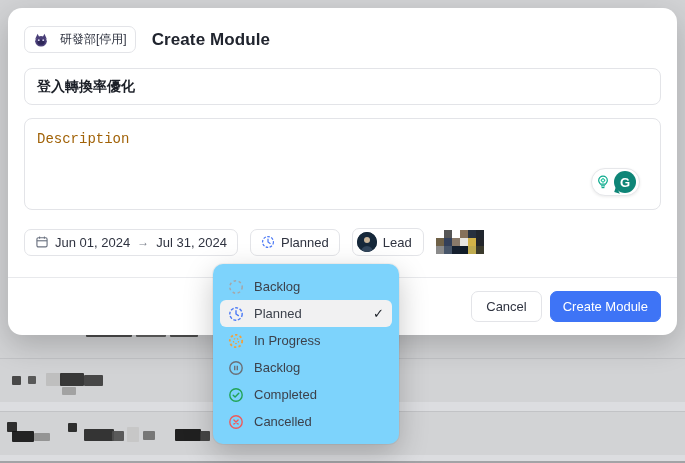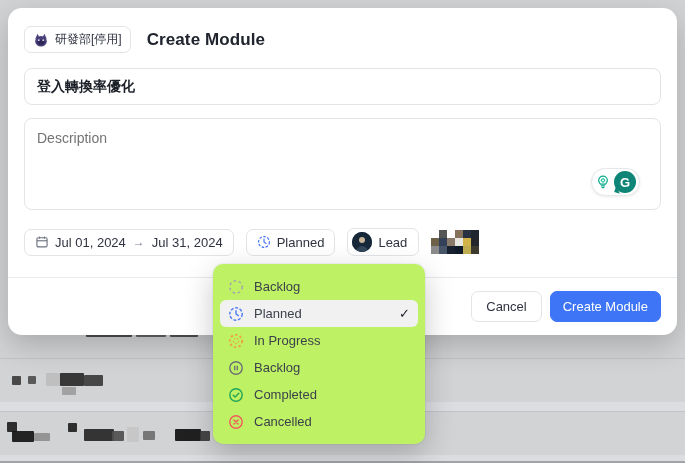--- a/index.html
+++ b/index.html
@@ -11,30 +11,30 @@
   .bd-line { position:absolute; left:0; right:0; height:1px; background:#c2c3c6; }
   .bd-strip { position:absolute; left:0; right:0; background:#dcdde0; }
   .bd-bottom { position:absolute; left:0; right:0; bottom:0; height:2px; background:#a2a3a6; }
   .censored { position:absolute; opacity:.92; border-radius:1px; }
 
   
   .modal { position:absolute; left:8px; top:8px; width:669px; height:327px;
            background:#ffffff; border-radius:14px; box-shadow:0 10px 30px rgba(0,0,0,.20);
            padding:16px 16px 0 16px; z-index:5; }
   .modal-header { display:flex; align-items:center; gap:16px; margin:2px 0 15px; }
-  .project-chip { display:inline-flex; align-items:center; gap:6px; padding:4px 8px;
+  .project-chip { display:inline-flex; align-items:center; gap:11px; padding:4px 8px;
                   border:1px solid #e3e4e8; border-radius:7px; background:#fff;
                   font-size:12px; color:#2f3340; cursor:pointer; }
   .modal-title { font-size:17px; font-weight:700; color:#20242e; letter-spacing:.1px; }
 
   .name-input { width:637px; height:37px; border:1px solid #e3e4e8; border-radius:8px;
                 padding:0 12px; font-size:14px; color:#1b1f27; display:flex; align-items:center;font-weight:bold; }
   .desc-box { position:relative; width:637px; height:92px; margin-top:13px;
               border:1px solid #e3e4e8; border-radius:8px; padding:10px 12px; }
-  .desc-placeholder { font-size:14px; color:#737373; }
+  .desc-placeholder { font-size:14px; color:#a16207;font-family:Liberation Mono, monospace; }
   .grammarly-pill { position:absolute; right:20px; bottom:13px; display:flex; align-items:center;
                     gap:3px; background:#fff; border:1px solid #e6e7ea; border-radius:15px;
                     padding:2px 3px; box-shadow:0 1px 3px rgba(0,0,0,.08); }
   .g-circle { width:22px; height:22px; border-radius:50%; background:#0e8577; color:#fff;
               font-size:13px; font-weight:700; display:flex; align-items:center; justify-content:center;
               position:relative; }
   .g-circle::after { content:""; position:absolute; left:1px; bottom:0px; width:0; height:0;
                      border-left:6px solid #0e8577; border-top:6px solid transparent; transform:rotate(18deg); }
 
   .chips-row { display:flex; align-items:center; gap:12px; margin-top:18px; }
@@ -51,22 +51,22 @@
   .modal-footer { position:absolute; left:0; right:0; bottom:0; height:58px;
                   border-top:1px solid #e8e9ec; display:flex; align-items:center;
                   justify-content:flex-end; gap:8px; padding:0 16px;
                   border-radius:0 0 14px 14px; }
   .btn { font-family:"Liberation Sans", sans-serif; font-size:13px; border-radius:7px;
          padding:7px 14px; cursor:pointer; }
   .btn-cancel { background:#fff; border:1px solid #e3e4e8; color:#2f3340; }
   .btn-primary { background:#3e74f6; border:1px solid #3e74f6; color:#fff; font-weight:500; padding:7px 12px; }
 
   
-  .dropdown { position:absolute; left:213px; top:264px; width:212px; z-index:10;
-              background:#bef264; border-radius:10px; padding:9px 7px;
+  .dropdown { position:absolute; left:213px; top:264px; width:186px; z-index:10;
+              background:#7dd3fc; border-radius:10px; padding:9px 7px;
               box-shadow:0 10px 30px rgba(0,0,0,.22), 0 0 0 1px rgba(0,0,0,.04);text-align:center; }
   .dd-item { display:flex; align-items:center; gap:10px; height:27px; padding:0 8px;
              font-size:13px; color:#3c414b; border-radius:6px; cursor:pointer; }
   .dd-item.selected { background:#f1f1f2; }
   .dd-check { margin-left:auto; font-size:13px; color:#1b1f27; }
   .icon16 { width:16px; height:16px; flex:0 0 16px; display:block; }
   .icon14 { width:14px; height:14px; display:block; }
 </style>
 </head>
 <body>
@@ -136,21 +136,21 @@
   </div>
 
   <div class="chips-row">
     <div class="chip">
       <svg class="icon14" viewBox="0 0 16 16">
         <rect x="2.2" y="3.2" width="11.6" height="10.4" rx="1.6" fill="none" stroke="#6b7280" stroke-width="1.3"></rect>
         <line x1="2.2" y1="6.6" x2="13.8" y2="6.6" stroke="#6b7280" stroke-width="1.3"></line>
         <line x1="5.2" y1="1.8" x2="5.2" y2="4.2" stroke="#6b7280" stroke-width="1.3"></line>
         <line x1="10.8" y1="1.8" x2="10.8" y2="4.2" stroke="#6b7280" stroke-width="1.3"></line>
       </svg>
-      <span>Jul 01, 2024</span>
+      <span>Jun 01, 2024</span>
       <span class="arrow">→</span>
       <span>Jul 31, 2024</span>
     </div>
 
     <div class="chip">
       <svg class="icon14" viewBox="0 0 16 16" style="color: rgb(76, 122, 245);">
         <circle cx="8" cy="8" r="6.2" fill="none" stroke="currentColor" stroke-width="1.4" stroke-dasharray="3 1.6"></circle>
         <path d="M8 4.8 V8 L10.4 9.6" fill="none" stroke="currentColor" stroke-width="1.4" stroke-linecap="round"></path>
       </svg>
       <span>Planned</span>

